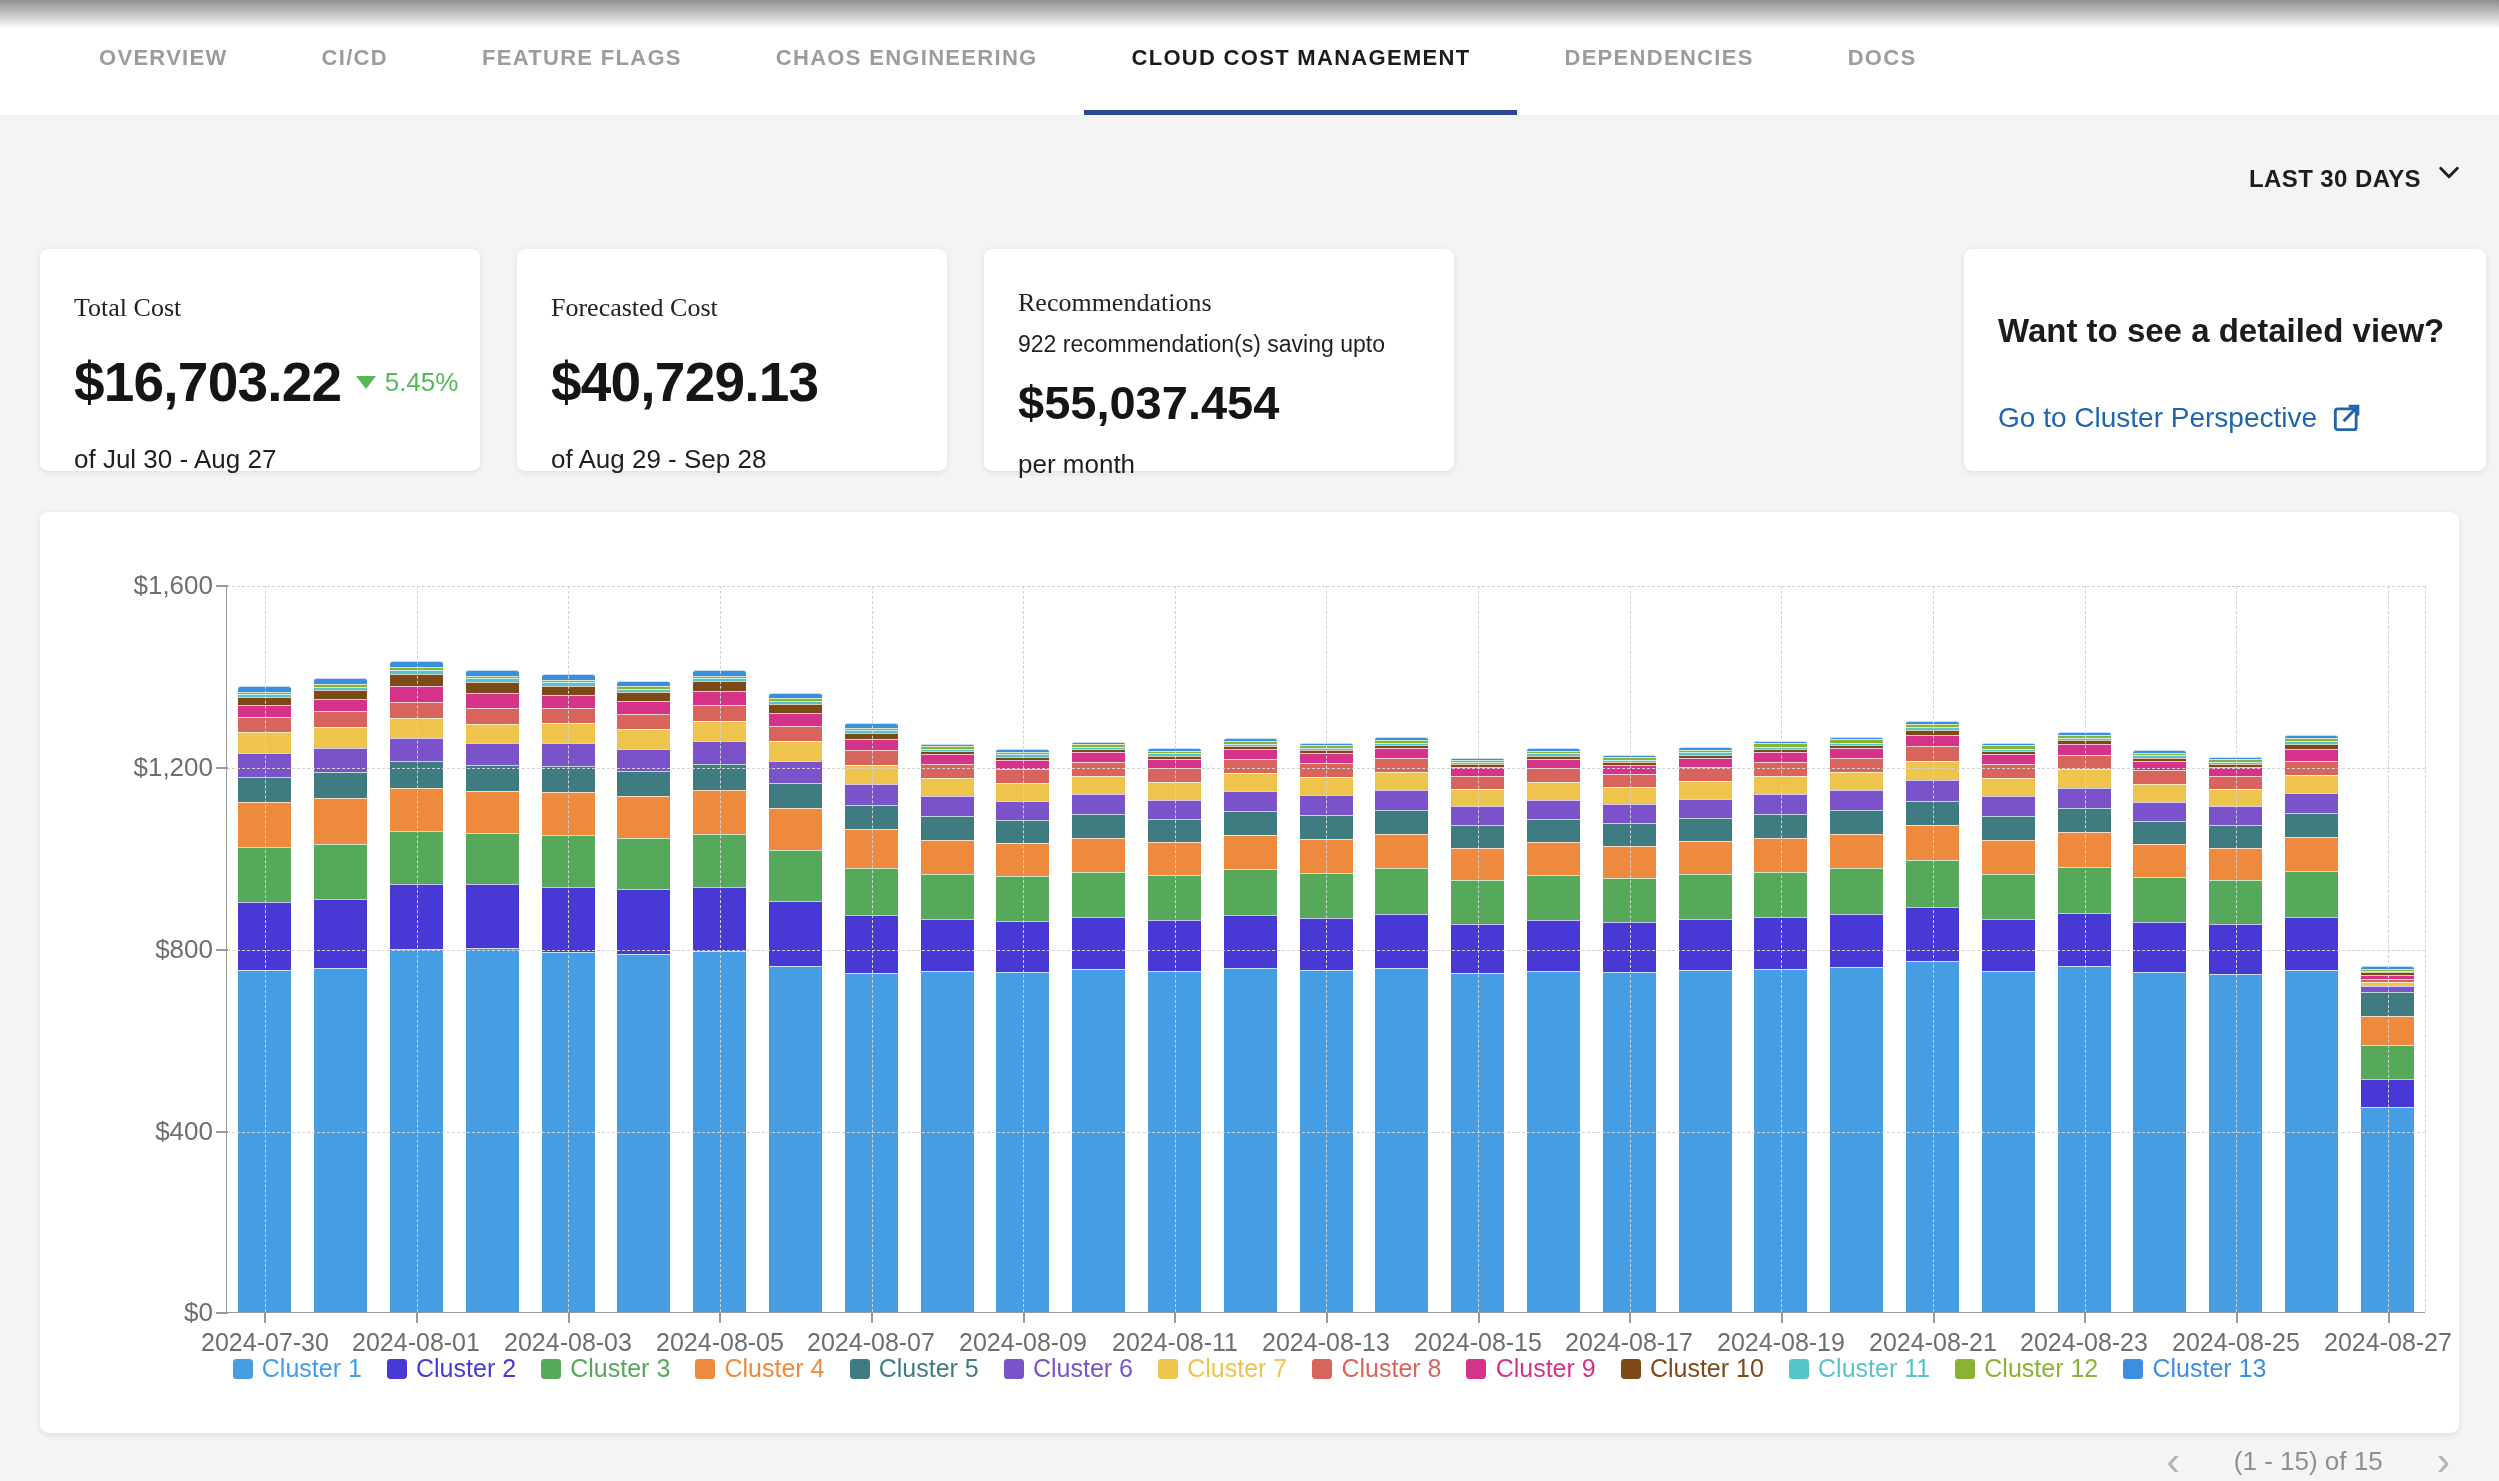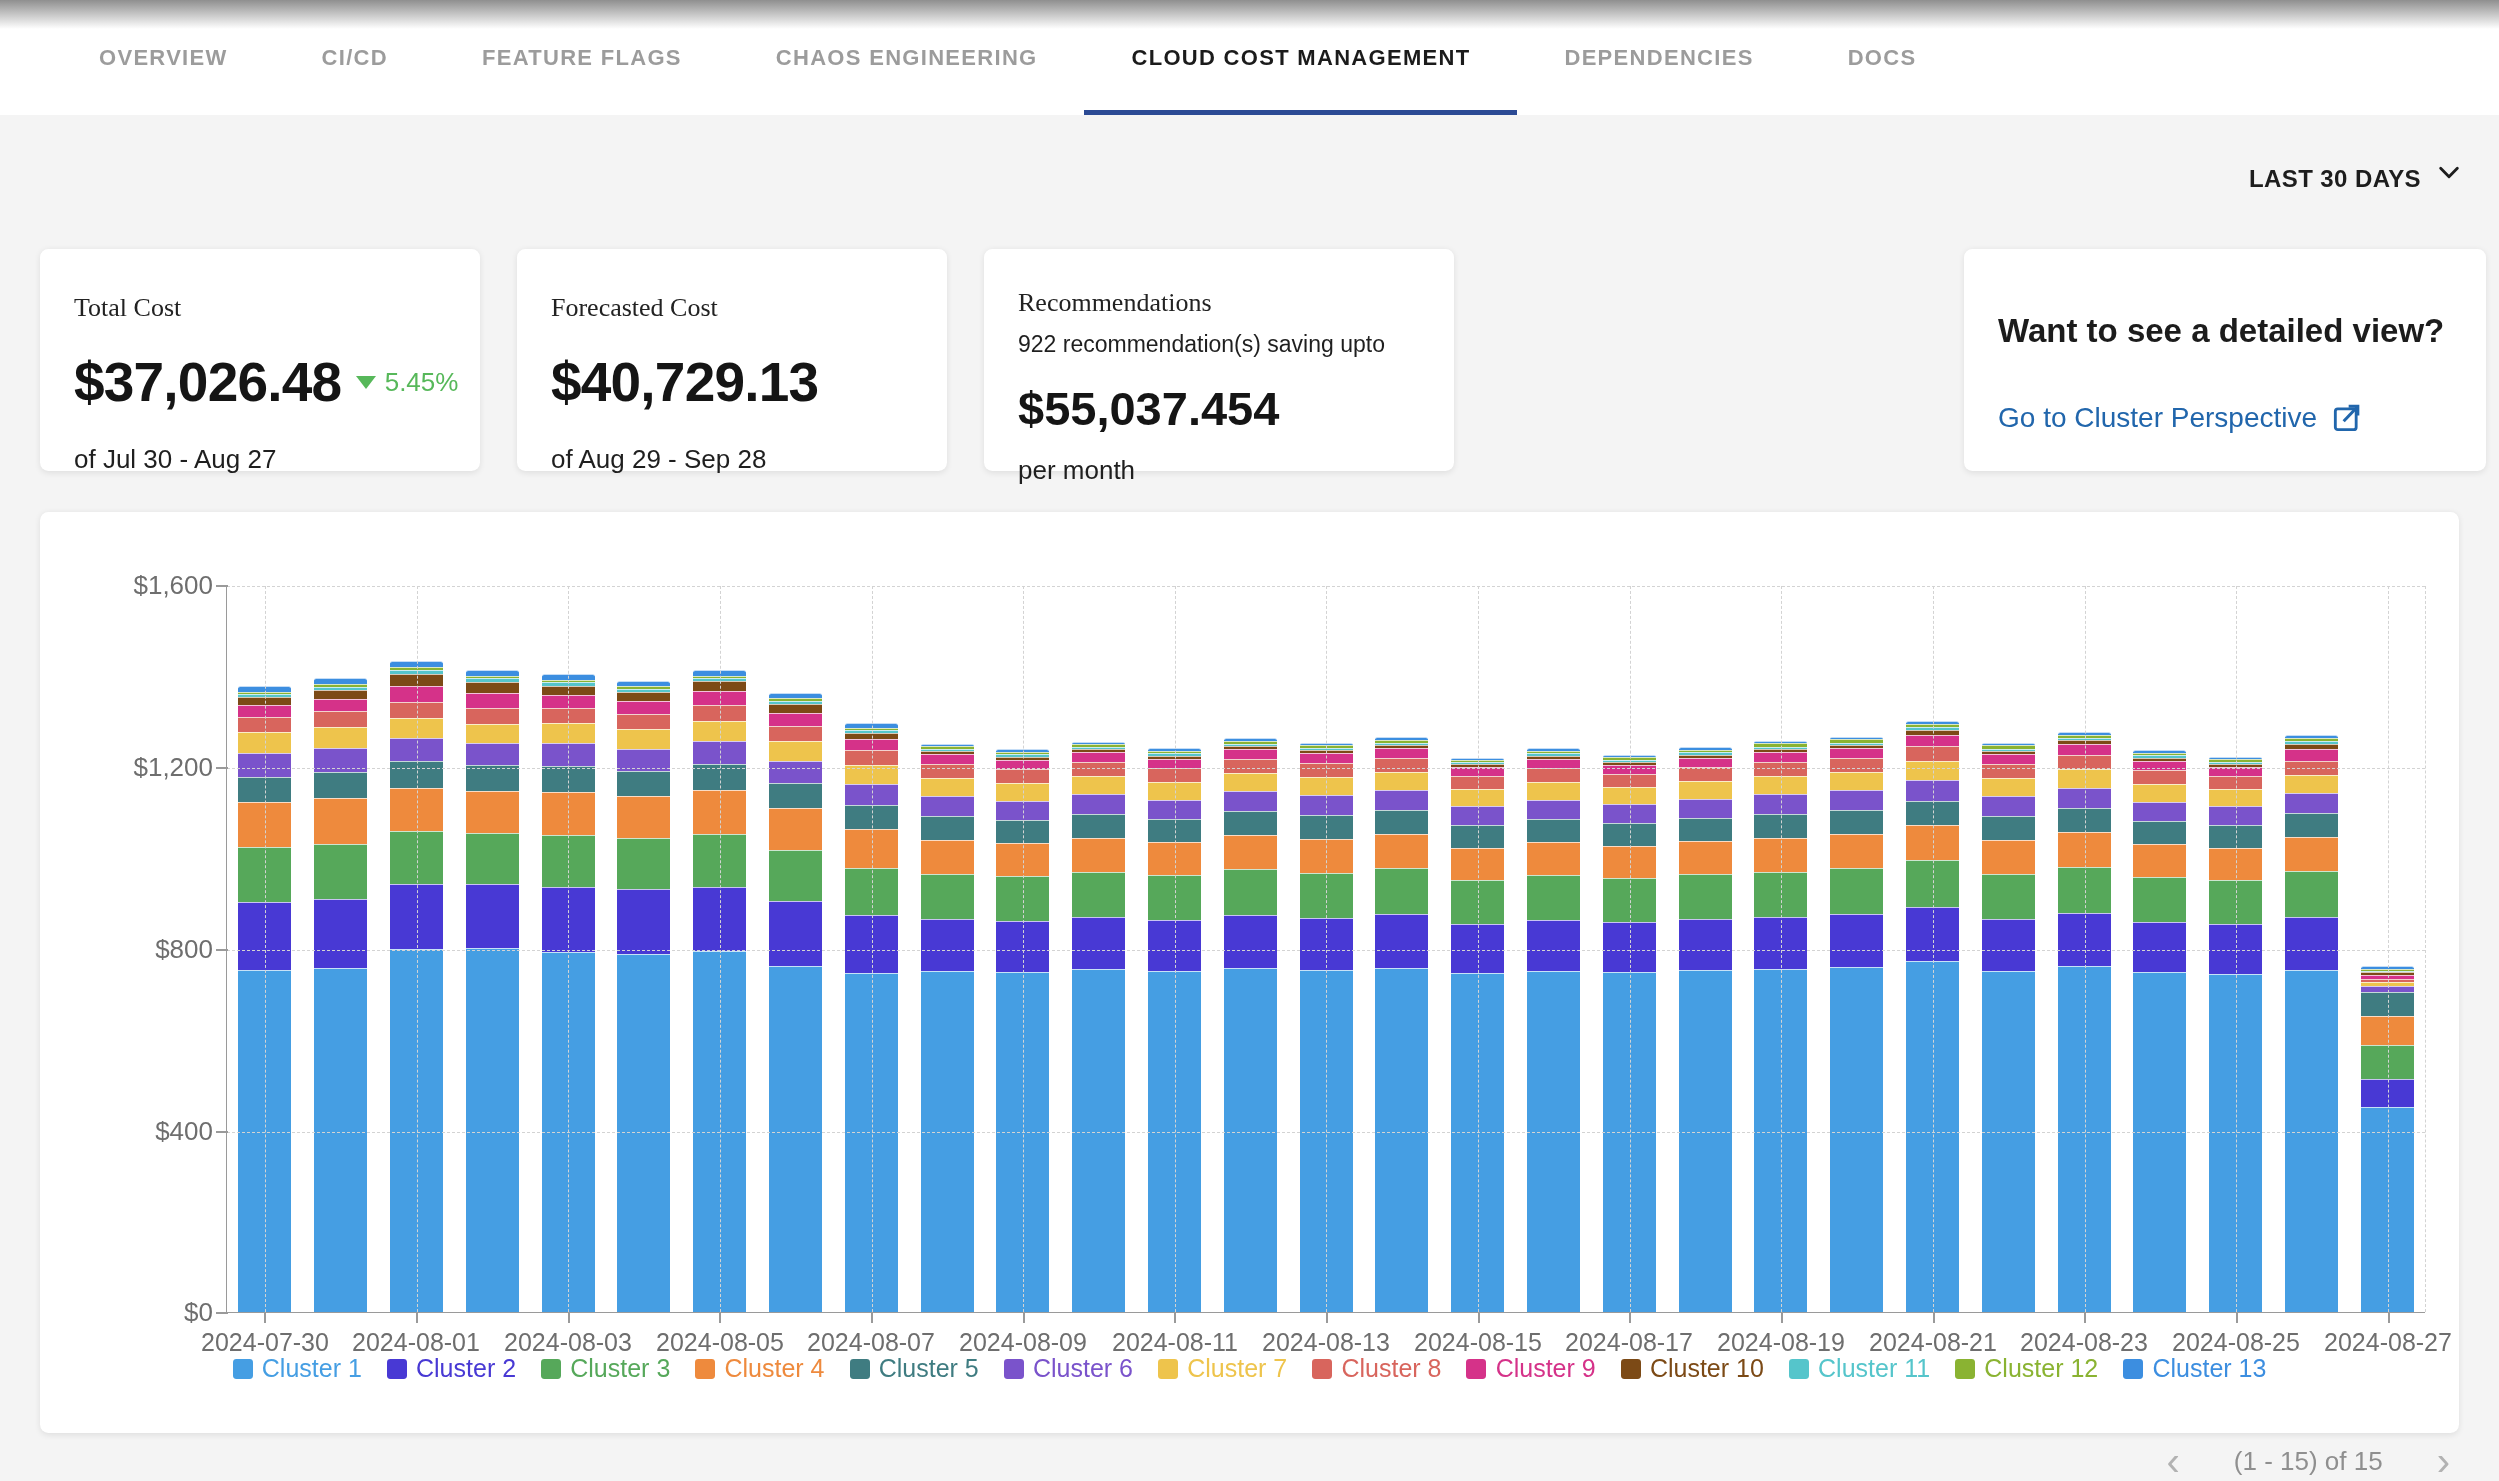--- a/index.html
+++ b/index.html
@@ -29,21 +29,21 @@
   
   .card { position:absolute; top:249px; background:#fff; border-radius:8.4px;
     box-shadow:0 1.7px 6.7px rgba(0,0,0,.09); padding:44px 34px 0 34px; height:222px; }
   .card-title { font-size:26px; color:#222;font-family:Liberation Serif, serif; }
   .big-value { font-size:55px; font-weight:700; color:#151515; letter-spacing:-0.8px; }
   .value-row { display:flex; align-items:center; gap:15px; margin-top:27px; }
   .delta { display:flex; align-items:center; gap:8.4px; font-size:26px; }
   .tri-down { width:0; height:0; border-left:10px solid transparent; border-right:10px solid transparent; border-top:13.4px solid #57b85a; }
   .card-sub { font-size:26px; color:#1f1f1f; margin-top:30px; }
   .reco-sub { font-size:23px; color:#1f1f1f; margin-top:13.4px; }
-  .reco-value { font-size:47px; font-weight:700; color:#151515; margin-top:23px; }
+  .reco-value { font-size:47px; font-weight:700; color:#151515; margin-top:17px; }
   .reco-note { font-size:26px; color:#1f1f1f; margin-top:18.5px; }
   .detail-title { font-size:33px; font-weight:700; color:#1c1c1c; margin-top:18.5px; }
   .detail-link-row { display:flex; align-items:center; gap:15px; margin-top:52px; cursor:pointer; }
   .detail-link { font-size:28px; color:#2166ac; }
 
   
   .chart-card { position:absolute; left:40px; top:512px; width:2419px; height:921px;
     background:#fff; border-radius:8.4px; box-shadow:0 1.7px 6.7px rgba(0,0,0,.09); }
   .plot { position:absolute; left:186px; top:74px; width:2199px; height:727px;
     border-left:1.7px solid #9a9a9a; border-bottom:1.7px solid #9a9a9a; }
@@ -91,21 +91,21 @@
   <span>
     <svg width="22" height="15" viewBox="0 0 26 18">
         <polyline points="3,4 13,14 23,4" fill="none" stroke="#1d1d1d" stroke-width="3.4" stroke-linecap="round" stroke-linejoin="round"></polyline>
       </svg>
   </span>
 </div>
 
 <div class="card" style="left:40px;width:440px;">
   <div class="card-title">Total Cost</div>
   <div class="value-row">
-    <span class="big-value">$37,026.48</span>
+    <span class="big-value">$16,703.22</span>
     <span class="delta" style="color:#57b85a;">
       <span class="tri-down"></span>
       <span>5.45%</span>
     </span>
   </div>
   <div class="card-sub">of Jul 30 - Aug 27</div>
 </div>
 
 <div class="card" style="left:517px;width:430px;">
   <div class="card-title">Forecasted Cost</div>

